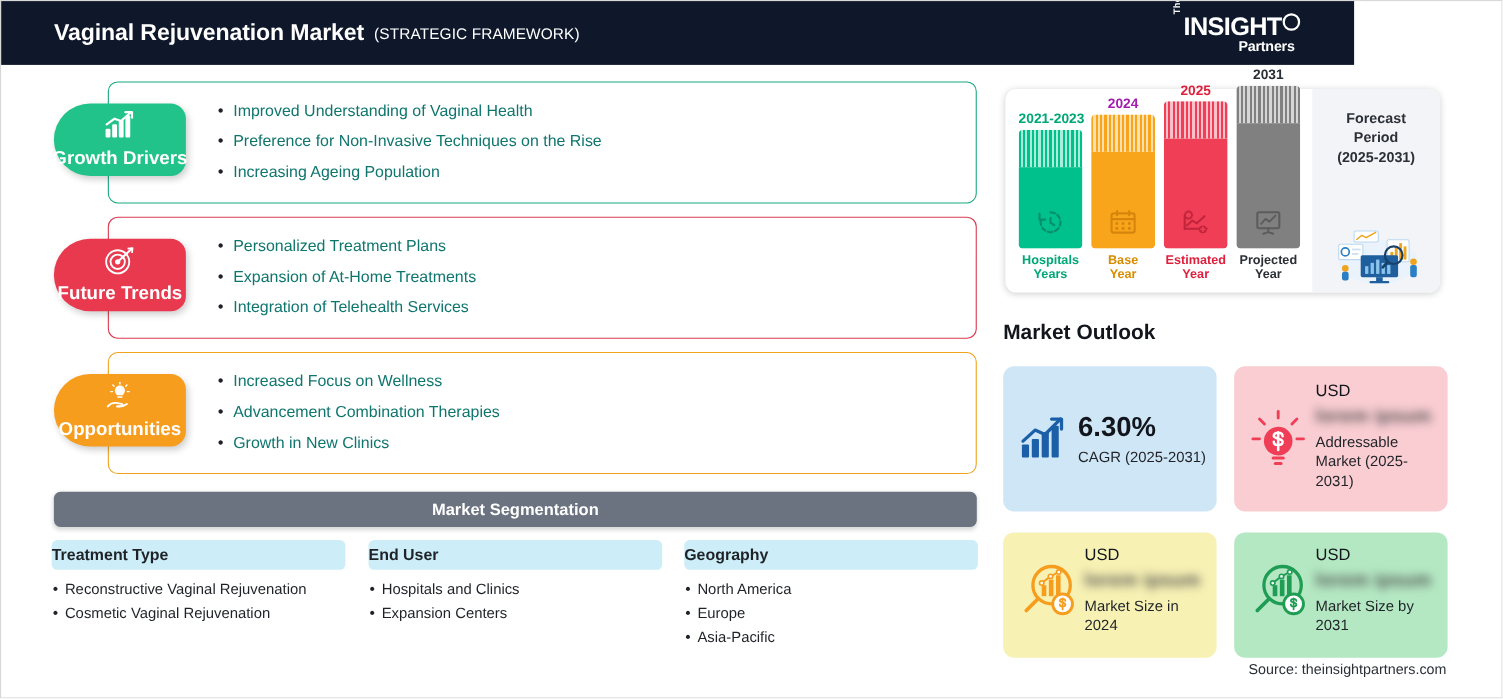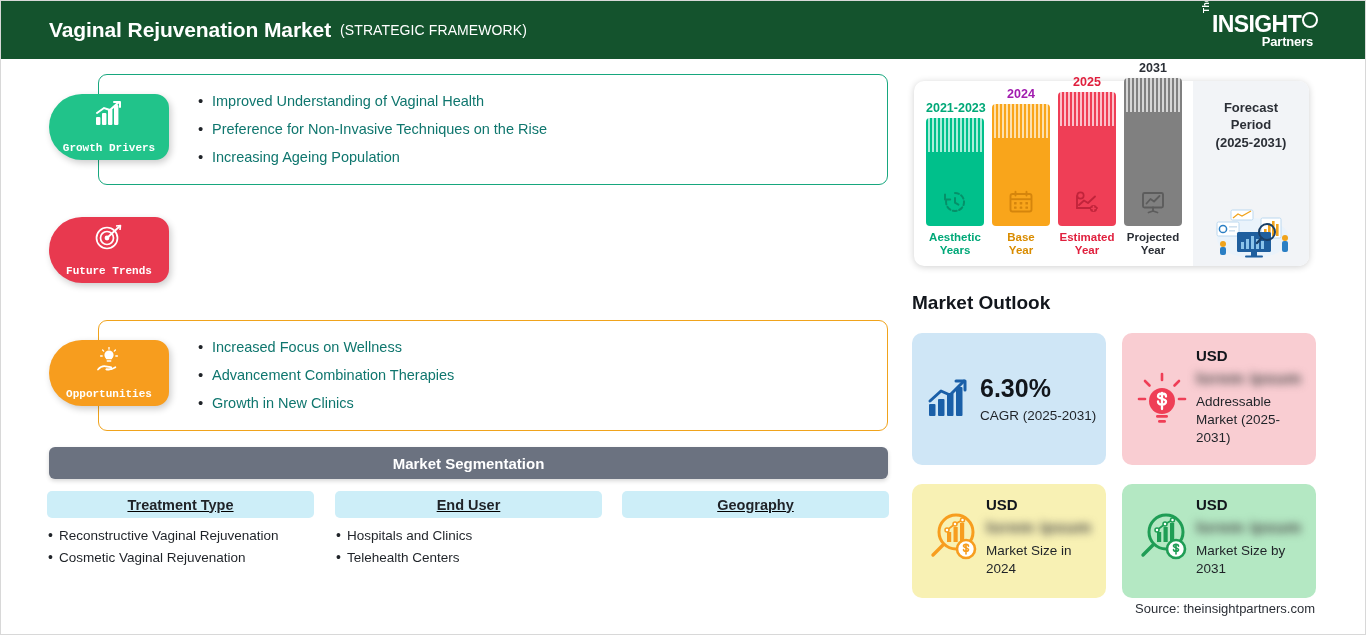--- a/index.html
+++ b/index.html
@@ -15,22 +15,22 @@
     position: relative;
     width: 1366px; height: 635px;
     background: #ffffff;
     border: 1px solid #d8d8d8;
     overflow: hidden;
   }
 
   
   #header {
     position: absolute; left: 0; top: 0;
-    width: 1366px; height: 58px;
-    background: #14532d;
+    width: 1230px; height: 58px;
+    background: #0f172a;
     display: flex; align-items: center;
   }
   #header-title-wrap {
     position: absolute; left: 48px; top: 0; height: 58px;
     display: flex; align-items: center; gap: 9px;
   }
   #header-title {
     color: #ffffff; font-size: 21px; font-weight: bold;
     letter-spacing: -0.1px;
   }
@@ -93,21 +93,21 @@
   .badge {
     position: absolute;
     width: 120px; height: 66px;
     border-radius: 33px 14px 14px 33px;
     display: flex; flex-direction: column;
     align-items: center; justify-content: flex-end;
     padding-bottom: 6px;
     box-shadow: 2px 3px 7px rgba(0,0,0,0.20);
     color: #ffffff;
   }
-  .badge-label { font-size: 11px; font-weight: bold; white-space: nowrap; font-family: Liberation Mono, monospace; }
+  .badge-label { font-size: 17px; font-weight: bold; white-space: nowrap; }
   #badge-growth { left: 48px; top: 93px;  background: #21c38a; }
   #badge-trends { left: 48px; top: 216px; background: #e8394f; }
   #badge-opps   { left: 48px; top: 339px; background: #f79d1e; }
   .badge-icon {
     position: absolute; top: 7px; left: 50%;
     transform: translateX(-50%);
     width: 30px; height: 26px;
   }
 
   
@@ -120,21 +120,21 @@
   }
   #seg-header span { color: #ffffff; font-size: 15px; font-weight: bold; }
 
   .seg-col { position: absolute; top: 490px; width: 267px; }
   #seg-col-0 { left: 46px; }
   #seg-col-1 { left: 334px; }
   #seg-col-2 { left: 621px; }
   .seg-col-head {
     width: 267px; height: 27px; background: #cdeef8;
     border-radius: 5px;
-    display: flex; align-items: center; justify-content: center; text-decoration: underline;
+    display: flex; align-items: center; justify-content: flex-start;
   }
   .seg-col-head span { font-size: 14.5px; font-weight: bold; color: #1f2328; }
   .seg-list { margin-top: 10px; }
   .seg-list li {
     list-style: none; font-size: 13.5px; color: #1f2328;
     position: relative; padding-left: 12px; margin-bottom: 6px;
     line-height: 1.2;
   }
   .seg-list li::before {
     content: "•"; position: absolute; left: 1px; top: -1px; font-size: 14px;
@@ -205,21 +205,21 @@
     position: absolute; left: 14px; top: 0; height: 100%;
     display: flex; align-items: center; gap: 10px;
   }
   .cagr-value { font-size: 25px; font-weight: bold; color: #12161c; line-height: 1; }
   .cagr-sub   { font-size: 13.5px; color: #1f2328; margin-top: 7px; }
 
   .usd-card-icon { position: absolute; left: 13px; top: 38px; width: 54px; height: 56px; }
   .usd-card-body { position: absolute; left: 74px; top: 14px; right: 9px; }
   #ocard-ms24 .usd-card-body, #ocard-ms31 .usd-card-body { top: 12px; }
   #ocard-ms24 .usd-card-icon, #ocard-ms31 .usd-card-icon { top: 26px; }
-  .usd-label { font-size: 15px; font-weight: bold; color: #12161c; }
+  .usd-label { font-size: 15px; font-weight: normal; color: #12161c; }
   .usd-blur {
     font-size: 17px; font-weight: bold; color: #4a4a4a;
     filter: blur(4.3px); margin: 5px 0 4px 0;
     letter-spacing: 0.4px; user-select: none;
   }
   .usd-desc { font-size: 13.5px; color: #1f2328; line-height: 1.33; }
 
   #source {
     position: absolute; right: 50px; top: 600px;
     font-size: 13px; color: #2b2f36;
@@ -245,20 +245,27 @@
   </div>
 
   <div class="panel" id="box-growth">
     <ul class="bullets">
       <li>Improved Understanding of Vaginal Health</li>
       <li>Preference for Non-Invasive Techniques on the Rise</li>
       <li>Increasing Ageing Population</li>
     </ul>
   </div>
 
+  <div class="panel" id="box-trends">
+    <ul class="bullets">
+      <li>Personalized Treatment Plans</li>
+      <li>Expansion of At-Home Treatments</li>
+      <li>Integration of Telehealth Services</li>
+    </ul>
+  </div>
 
   <div class="panel" id="box-opps">
     <ul class="bullets">
       <li>Increased Focus on Wellness</li>
       <li>Advancement Combination Therapies</li>
       <li>Growth in New Clinics</li>
     </ul>
   </div>
 
   <div class="badge" id="badge-growth">
@@ -314,46 +321,51 @@
       <li>Cosmetic Vaginal Rejuvenation</li>
     </ul>
   </div>
 
   <div class="seg-col" id="seg-col-1">
     <div class="seg-col-head">
       <span>End User</span>
     </div>
     <ul class="seg-list">
       <li>Hospitals and Clinics</li>
-      <li>Telehealth Centers</li>
+      <li>Expansion Centers</li>
     </ul>
   </div>
 
   <div class="seg-col" id="seg-col-2">
     <div class="seg-col-head">
       <span>Geography</span>
     </div>
+    <ul class="seg-list">
+      <li>North America</li>
+      <li>Europe</li>
+      <li>Asia-Pacific</li>
+    </ul>
   </div>
 
   <div id="forecast-panel">
     <div id="forecast-left">
 
       <div class="tl-col" id="tl-0">
         <div class="tl-year" style="color:#00a878">2021-2023</div>
         <div class="tl-bar" style="height:108px">
           <div class="tl-stripe" style="background:repeating-linear-gradient(90deg,#00c08b 0 2px,#a9eedb 2px 4px)"></div>
           <div class="tl-solid" style="height:74px;background:#00c08b">
             <svg class="tl-icon" viewBox="0 0 26 24">
               <path d="M13 3 a9 9 0 1 1-8.6 6.4" fill="none" stroke="#0a6a4e" stroke-width="2" stroke-linecap="round" stroke-dasharray="4 2.6"></path>
               <path d="M3 4.4 V9.6 H8.2" fill="none" stroke="#0a6a4e" stroke-width="2" stroke-linecap="round" stroke-linejoin="round"></path>
               <path d="M13 8 V12.6 L16.4 14.6" fill="none" stroke="#0a6a4e" stroke-width="2" stroke-linecap="round"></path>
             </svg>
           </div>
         </div>
-        <div class="tl-label" style="color:#00a878">Aesthetic</div>
+        <div class="tl-label" style="color:#00a878">Hospitals</div>
         <div class="tl-label" style="color:#00a878">Years</div>
       </div>
 
       <div class="tl-col" id="tl-1">
         <div class="tl-year" style="color:#a21caf">2024</div>
         <div class="tl-bar" style="height:122px">
           <div class="tl-stripe" style="background:repeating-linear-gradient(90deg,#f9a51b 0 2px,#fde0ad 2px 4px)"></div>
           <div class="tl-solid" style="height:88px;background:#f9a51b">
             <svg class="tl-icon" viewBox="0 0 26 24">
               <rect x="2.5" y="4" width="21" height="17.5" rx="2" fill="none" stroke="#b86c00" stroke-width="1.9"></rect>

